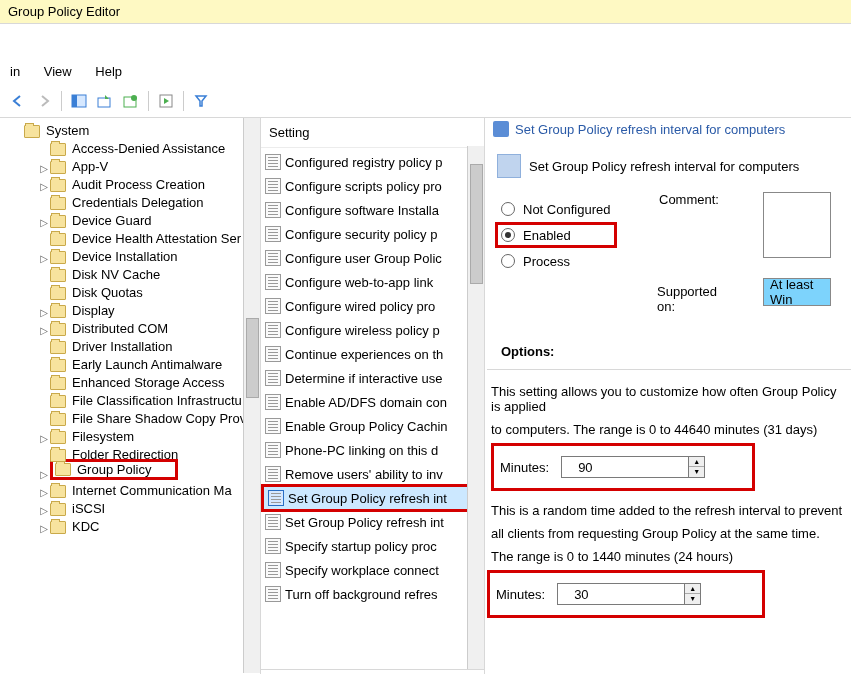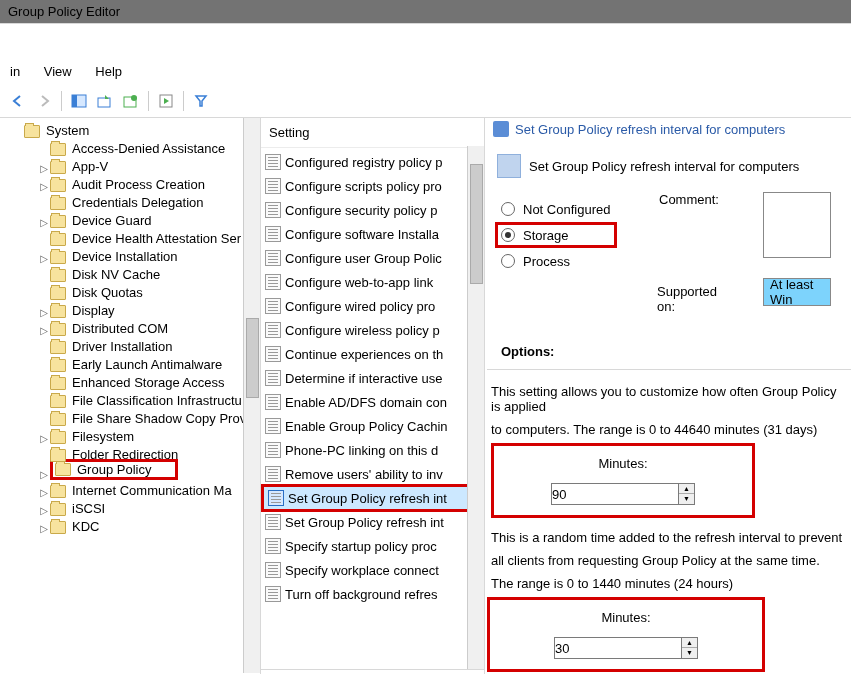--- a/index.html
+++ b/index.html
@@ -1,18 +1,18 @@
 <!DOCTYPE html>
 <html><head>
 <meta charset="utf-8">
 <style>
 * { box-sizing: border-box; font-family: 'Segoe UI', Tahoma, sans-serif; font-size: 13px; }
 body { margin: 0; background: #fff; width: 851px; height: 674px; overflow: hidden; color: #000; }
 
-.title-bar { background: #737373; border-bottom: 1px solid #d8d8d8; padding: 4px 8px; font-size: 13px; }
+.title-bar { background: #fef9c3; border-bottom: 1px solid #d8d8d8; padding: 4px 8px; font-size: 13px; }
 .menu-bar { padding: 2px 0; margin-top: 34px; }
 .menu-bar span { padding: 4px 10px; display: inline-block; }
 .toolbar { padding: 4px 6px; border-bottom: 1px solid #d8d8d8; display: flex; gap: 2px; align-items: center; }
 .tb-btn { width: 24px; height: 24px; border: 1px solid transparent; display: flex; align-items: center; justify-content: center; }
 .tb-sep { width: 1px; height: 20px; background: #ccc; margin: 0 3px; }
 
 .main { display: flex; height: 575px; position: relative; }
 
 .tree { width: 261px; border-right: 1px solid #d8d8d8; overflow-y: auto; padding: 2px 0; position: relative; }
 .tree-row { display: flex; align-items: flex-end; height: 18px; white-space: nowrap; padding-left: 6px; }
@@ -49,23 +49,23 @@
 .radio-row { display: flex; align-items: center; height: 26px; gap: 8px; }
 .radio { width: 14px; height: 14px; border: 1px solid #666; border-radius: 50%; display: flex; align-items: center; justify-content: center; background: #fff; }
 .radio.on::after { content: ''; width: 6px; height: 6px; background: #333; border-radius: 50%; }
 .red-box { border: 3px solid #d40000; }
 .right-col { position: absolute; left: 172px; top: 0; }
 .comment-box { width: 68px; height: 66px; border: 1px solid #888; background: #fff; }
 .supp-box { width: 68px; height: 28px; border: 1px solid #888; background: #7dd3fc; display: flex; align-items: center; padding: 0 6px; }
 .options-label { padding: 18px 0 4px 0; font-weight: bold; }
 .opt-area { padding: 10px 6px 0 0; }
 .opt-text { padding: 4px 0; }
-.spin-row { display: flex; align-items: center; gap: 12px; padding: 4px 0; flex-direction: column; }
+.spin-row { display: flex; align-items: center; gap: 12px; padding: 4px 0; }
 .spinner { display: flex; }
-.spin-input { width: 128px; height: 22px; border: 1px solid #7a7a7a; padding: 0 0; background: #fff; }
+.spin-input { width: 128px; height: 22px; border: 1px solid #7a7a7a; padding: 0 16px; background: #fff; }
 .spin-btns { display: flex; flex-direction: column; border: 1px solid #7a7a7a; border-left: none; width: 16px; }
 .sb { height: 10px; background: #efefef; border-bottom: 1px solid #aaa; font-size: 7px; text-align: center; line-height: 9px; }
 .sb:last-child { border-bottom: none; }
 
 .tree-scroll { position: absolute; right: 0; top: 0; bottom: 20px; width: 17px; background: #f0f0f0; border-left: 1px solid #ccc; }
 .tree-scroll-h { position: absolute; left: 0; right: 17px; bottom: 0; height: 17px; background: #f0f0f0; border-top: 1px solid #ccc; }
 .status { border-top: 1px solid #d8d8d8; padding: 3px 6px; font-size: 12px; }
 </style>
 </head>
 <body>
@@ -258,25 +258,25 @@
         <div class="setting-row">
           <span class="setting-icon"></span>
           <span>Configured registry policy p</span>
         </div>
         <div class="setting-row">
           <span class="setting-icon"></span>
           <span>Configure scripts policy pro</span>
         </div>
         <div class="setting-row">
           <span class="setting-icon"></span>
+          <span>Configure software Installa</span>
+        </div>
+        <div class="setting-row">
+          <span class="setting-icon"></span>
           <span>Configure security policy p</span>
-        </div>
-        <div class="setting-row">
-          <span class="setting-icon"></span>
-          <span>Configure software Installa</span>
         </div>
         <div class="setting-row">
           <span class="setting-icon"></span>
           <span>Configure user Group Polic</span>
         </div>
         <div class="setting-row">
           <span class="setting-icon"></span>
           <span>Configure web-to-app link</span>
         </div>
         <div class="setting-row">
@@ -350,21 +350,21 @@
       <span class="dlg-sub-icon"></span>
       <span>Set Group Policy refresh interval for computers</span>
     </div>
     <div class="dlg-body" style="position:relative;height:130px">
       <div class="radio-row">
         <span class="radio"></span>
         <span>Not Configured</span>
       </div>
       <div class="radio-row red-box" style="width:122px;margin-left:-6px;padding-left:3px">
         <span class="radio on"></span>
-        <span>Storage</span>
+        <span>Enabled</span>
       </div>
       <div class="radio-row">
         <span class="radio"></span>
         <span>Process</span>
       </div>
       <div class="right-col">
         <div>Comment:</div>
         <div style="height:6px"></div>
         <div style="position:absolute;left:104px;top:0" class="comment-box"></div>
         <div style="position:absolute;top:92px;left:-2px">Supported on:</div>

